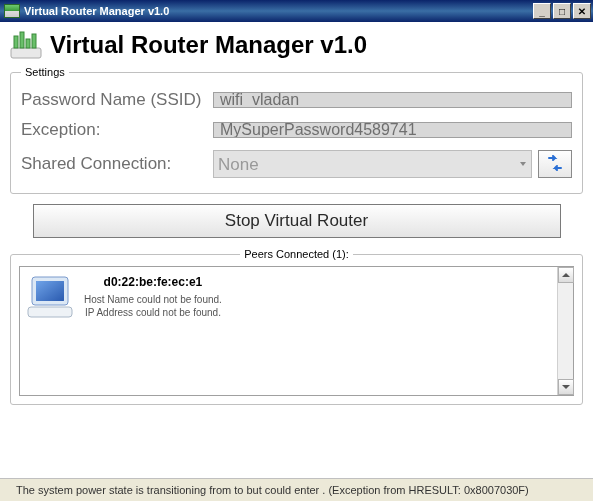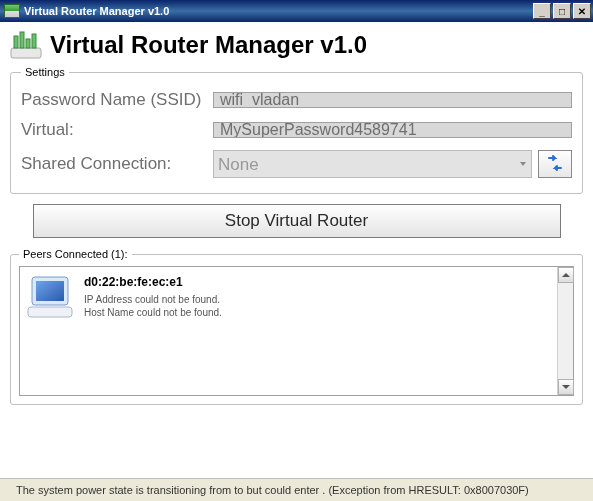--- a/index.html
+++ b/index.html
@@ -222,21 +222,21 @@
   .statusbar {
     height: 23px;
     background: #ece9d8;
     border-top: 1px solid #c0c0c0;
     display: flex;
     align-items: center;
     padding: 0 16px;
     font-size: 11px;
     color: #333;
   }
-  fieldset.peers { padding: 6px 8px 8px 8px; margin-bottom: 8px;}
+  fieldset.peers { padding: 6px 8px 8px 8px; margin-bottom: 8px; text-align: center;}
 </style>
 </head>
 <body>
 
 <div class="titlebar">
   <div class="titlebar-icon"></div>
   <span>Virtual Router Manager v1.0</span>
   <div class="spacer"></div>
   <div class="win-btns">
     <div class="win-btn">_</div>
@@ -262,21 +262,21 @@
 
   <fieldset>
     <legend>Settings</legend>
 
     <div class="settings-row">
       <div class="settings-label">Password Name (SSID)</div>
       <input class="settings-input" disabled="" value="wifi_vladan" style="">
     </div>
 
     <div class="settings-row">
-      <div class="settings-label">Virtual:</div>
+      <div class="settings-label">Exception:</div>
       <input class="settings-input" disabled="" value="MySuperPassword4589741" style="">
     </div>
 
     <div class="settings-row">
       <div class="settings-label">Shared Connection:</div>
       <div class="select-wrap">
         <select class="settings-select" disabled="">
           <option>None</option>
         </select>
       </div>
@@ -306,22 +306,22 @@
             <defs>
               <linearGradient id="g1" x1="0" y1="0" x2="1" y2="1">
                 <stop offset="0" stop-color="#6fa3e8"></stop>
                 <stop offset="1" stop-color="#2a5aaf"></stop>
               </linearGradient>
             </defs>
           </svg>
         </div>
         <div class="peer-info">
           <div class="peer-mac">d0:22:be:fe:ec:e1</div>
+          <div class="peer-sub">Host Name could not be found.</div>
           <div class="peer-sub">IP Address could not be found.</div>
-          <div class="peer-sub">Host Name could not be found.</div>
         </div>
       </div>
       <div class="scroll-track">
         <div class="scroll-arrow up"></div>
         <div class="scroll-arrow down"></div>
       </div>
     </div>
   </fieldset>
 
 </div>

